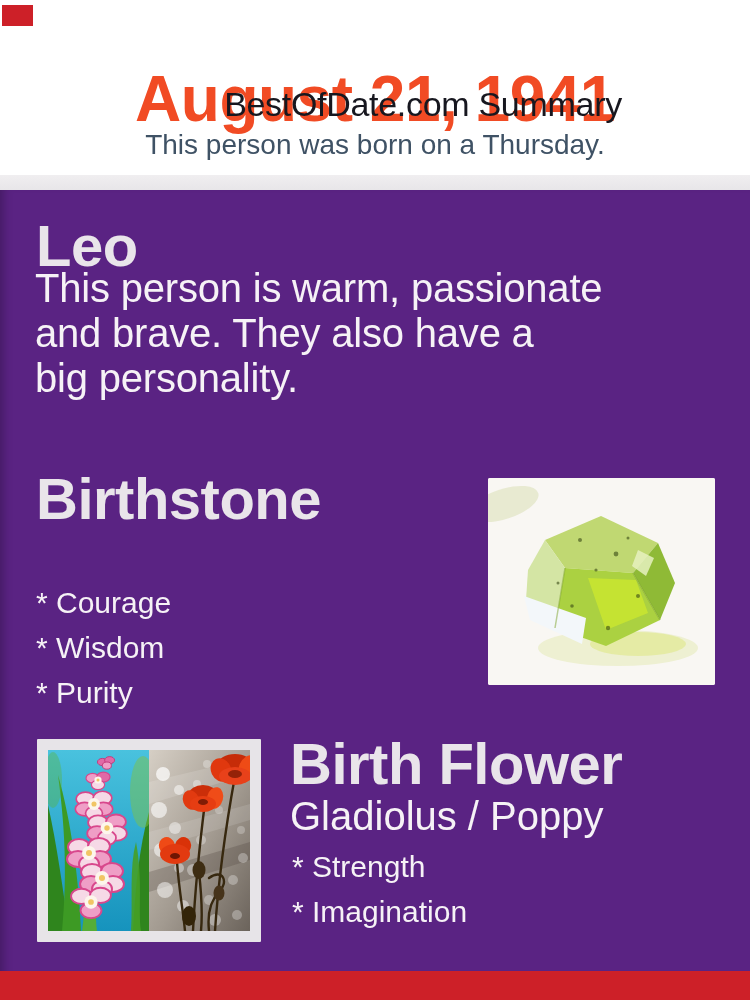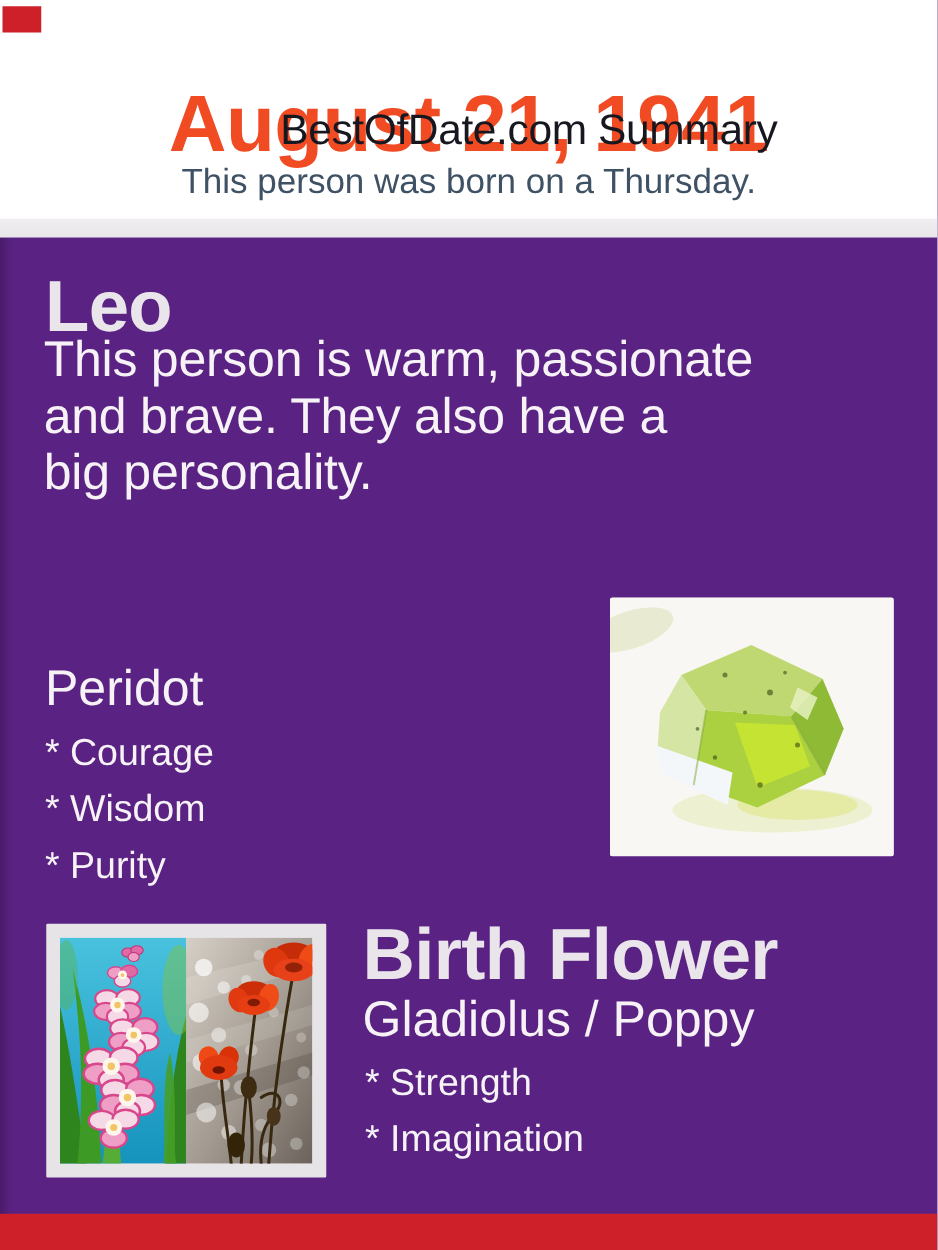--- a/index.html
+++ b/index.html
@@ -70,21 +70,21 @@
 
   <div class="divider"></div>
 
   <div class="purple">
 
     <h2 class="h-big zodiac-sign">Leo</h2>
     <p class="zodiac-desc">This person is warm, passionate
 and brave. They also have a
 big personality.</p>
 
-    <div class="sub-name stone-name">Peridot</div>
+    <h2 class="h-big birthstone-h">Birthstone</h2>
     <div class="trait t-b1">* Wisdom</div>
     <div class="trait t-b0">* Courage</div>
     <div class="trait t-b2">* Purity</div>
 
     <div class="photo peridot-photo">
       <svg width="227" height="207" viewBox="0 0 227 207">
         <rect width="227" height="207" fill="#f9f7f3"></rect>
         <ellipse cx="16" cy="26" rx="36" ry="15" fill="#e4e6c8" opacity="0.8" transform="rotate(-18 16 26)"></ellipse>
         <g>
           <ellipse cx="130" cy="170" rx="80" ry="18" fill="#eef0d2"></ellipse>

